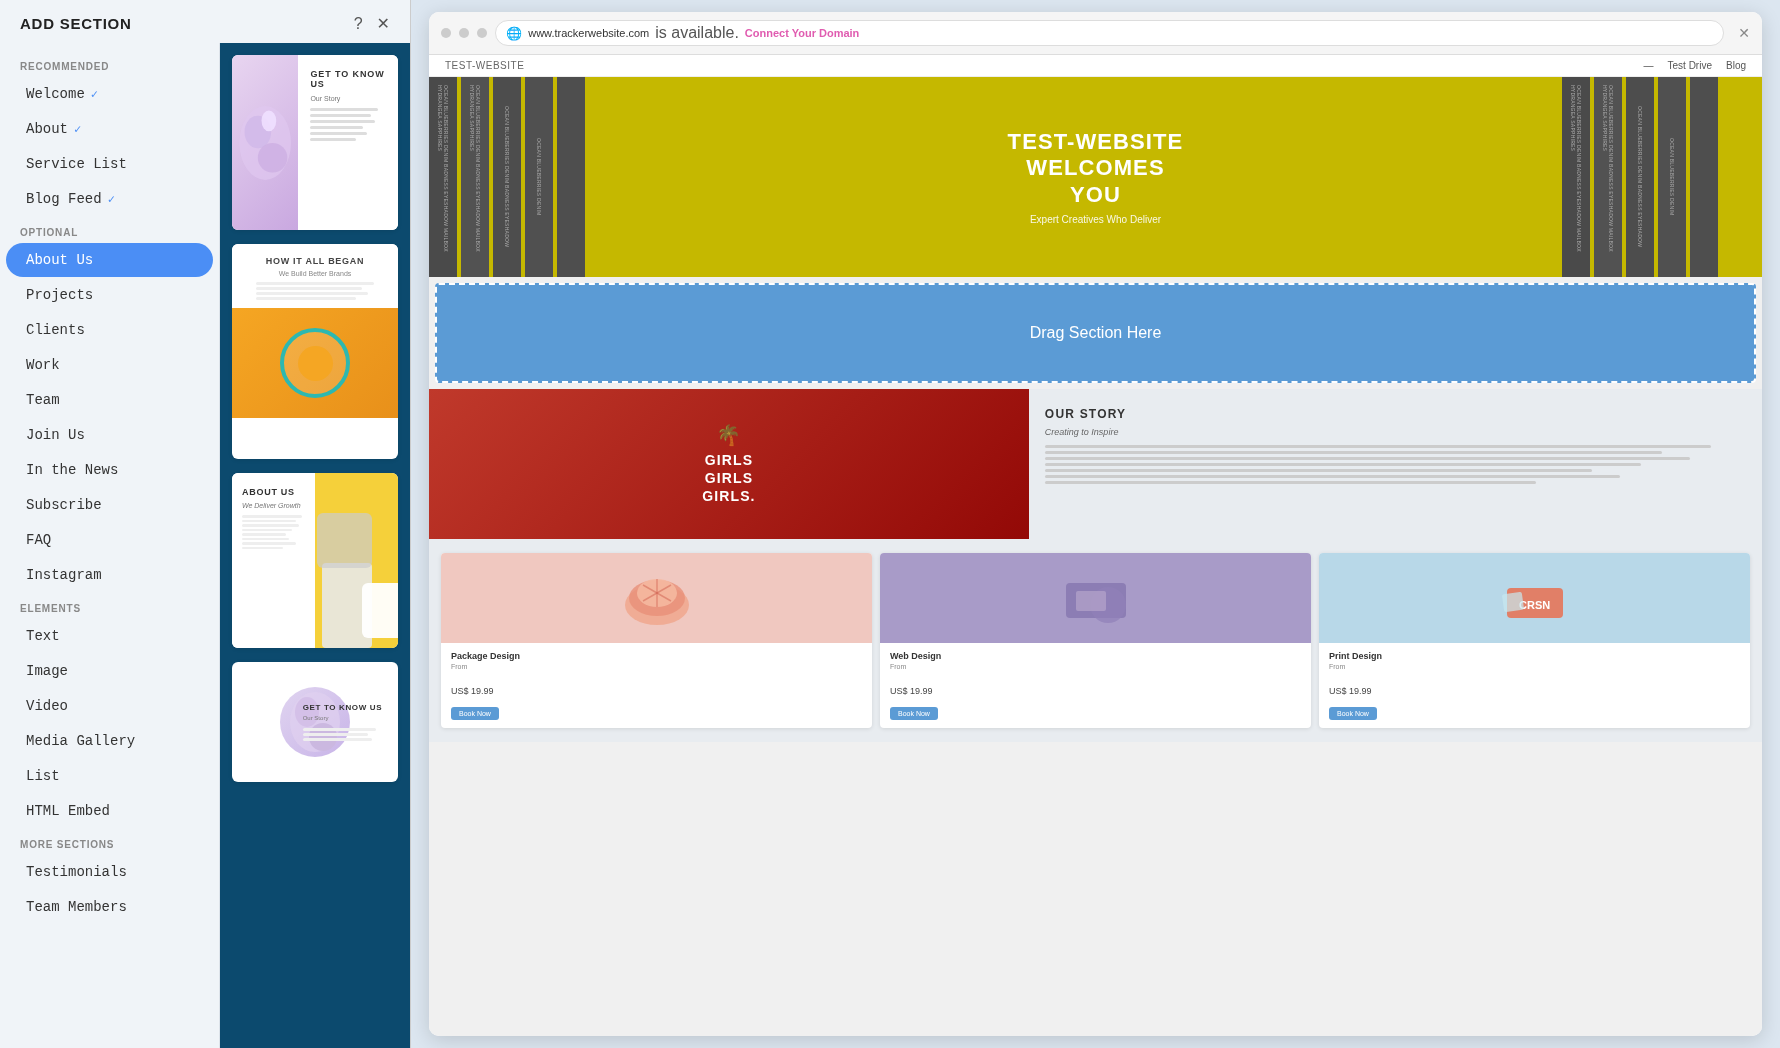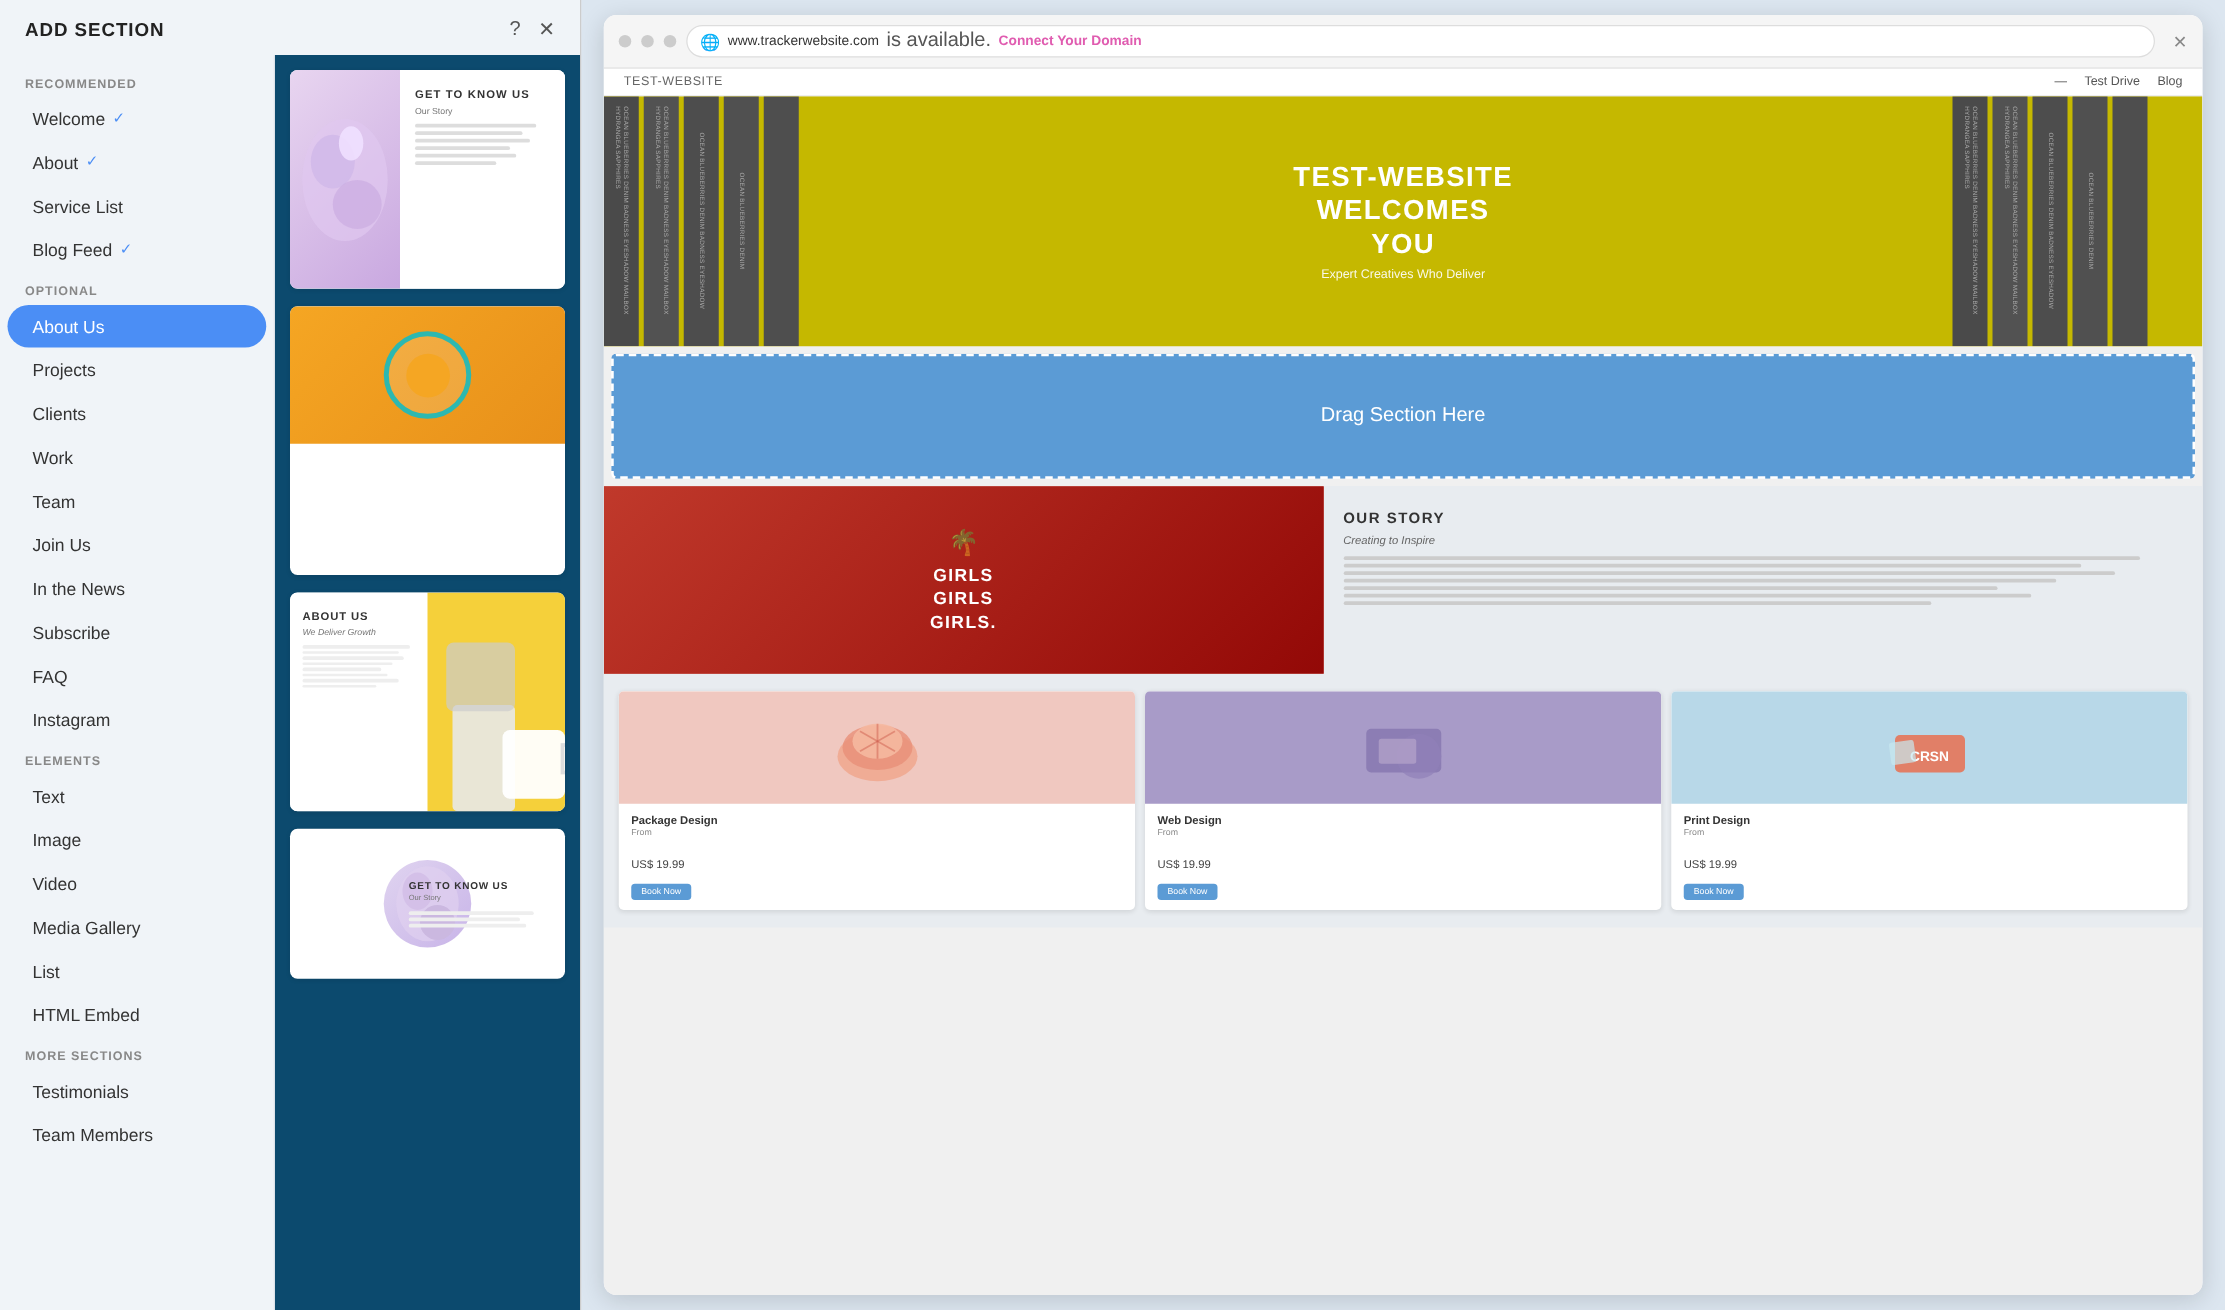--- a/index.html
+++ b/index.html
@@ -7,21 +7,21 @@
       font-family: -apple-system, BlinkMacSystemFont, 'Segoe UI', sans-serif;
       background: #dce6f0;
       display: flex;
       width: 1780px;
       height: 1048px;
       overflow: hidden;
     }
 
     
     #left-panel {
-      width: 465px;
+      width: 411px;
       background: #f0f4f8;
       height: 100%;
       display: flex;
       flex-direction: column;
       border-right: 1px solid #ccc;
     }
 
     #panel-header {
       display: flex;
       align-items: center;
@@ -69,27 +69,28 @@
       font-size: 10px;
       font-weight: 600;
       color: #888;
       letter-spacing: 0.08em;
       padding: 10px 20px 4px 20px;
       text-transform: uppercase;
     }
 
     .nav-item {
       display: flex;
-      align-items: flex-start;
+      align-items: flex-end;
       padding: 9px 20px;
       font-size: 14px;
       color: #333;
       cursor: pointer;
       border-radius: 4px;
       margin: 1px 6px;
+      font-family: Liberation Mono, monospace;
     }
 
     .nav-item.active {
       background: #4b8ef5;
       color: #fff;
       font-weight: 500;
       border-radius: 20px;
     }
 
     .nav-item .check {
@@ -808,20 +809,30 @@
             <div class="card1-line" style="width:80%"></div>
             <div class="card1-line" style="width:85%"></div>
             <div class="card1-line" style="width:70%"></div>
             <div class="card1-line" style="width:75%"></div>
             <div class="card1-line" style="width:60%"></div>
           </div>
         </div>
       </div>
 
       <div class="preview-card card2">
+        <div class="card2-top">
+          <div class="card2-title">HOW IT ALL BEGAN</div>
+          <div class="card2-sub">We Build Better Brands</div>
+          <div class="card2-lines">
+            <div class="card2-line" style="width:100%"></div>
+            <div class="card2-line" style="width:90%"></div>
+            <div class="card2-line" style="width:95%"></div>
+            <div class="card2-line" style="width:85%"></div>
+          </div>
+        </div>
         <div class="card2-image">
           <div class="card2-circle">
             <div class="card2-inner-circle"></div>
           </div>
         </div>
       </div>
 
       <div class="preview-card card3">
         <div class="card3-left">
           <div class="card3-title">ABOUT US</div>

